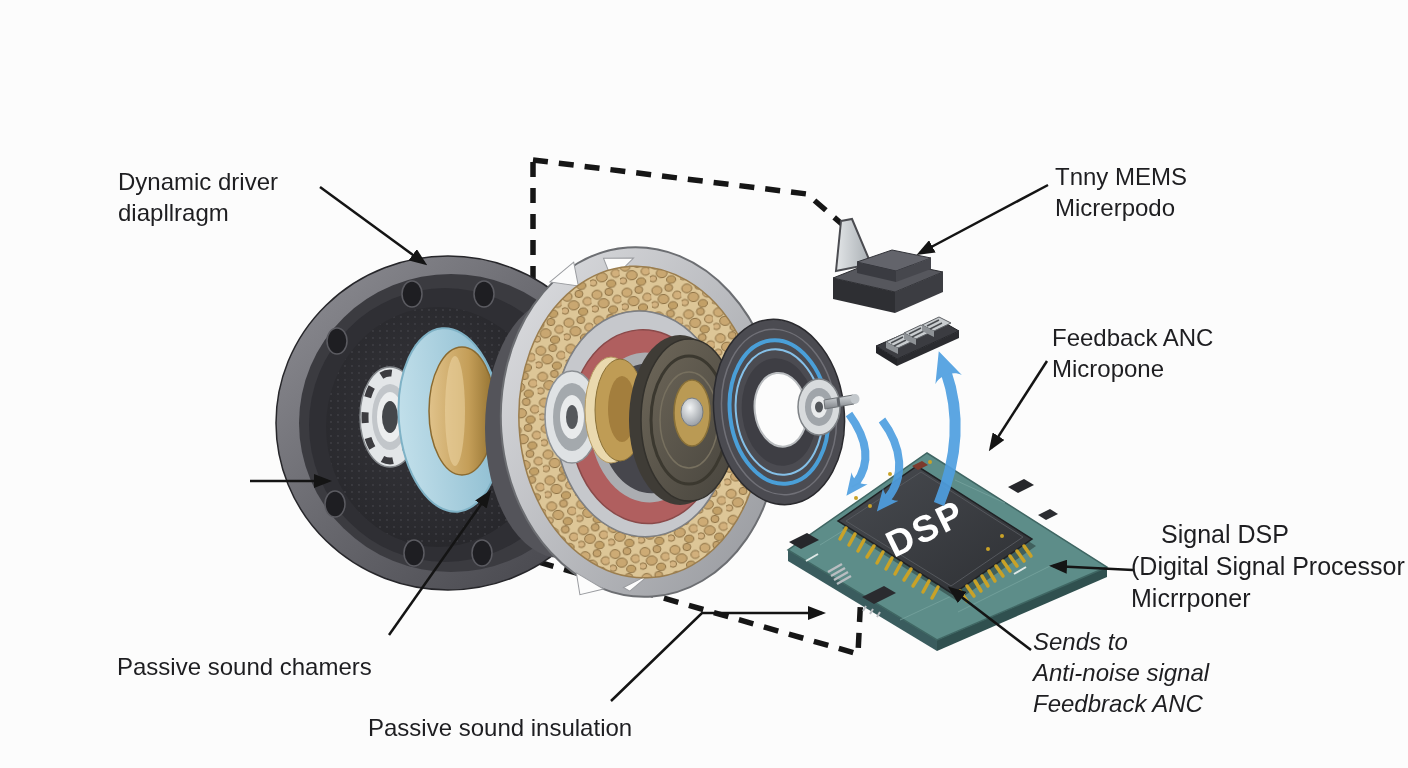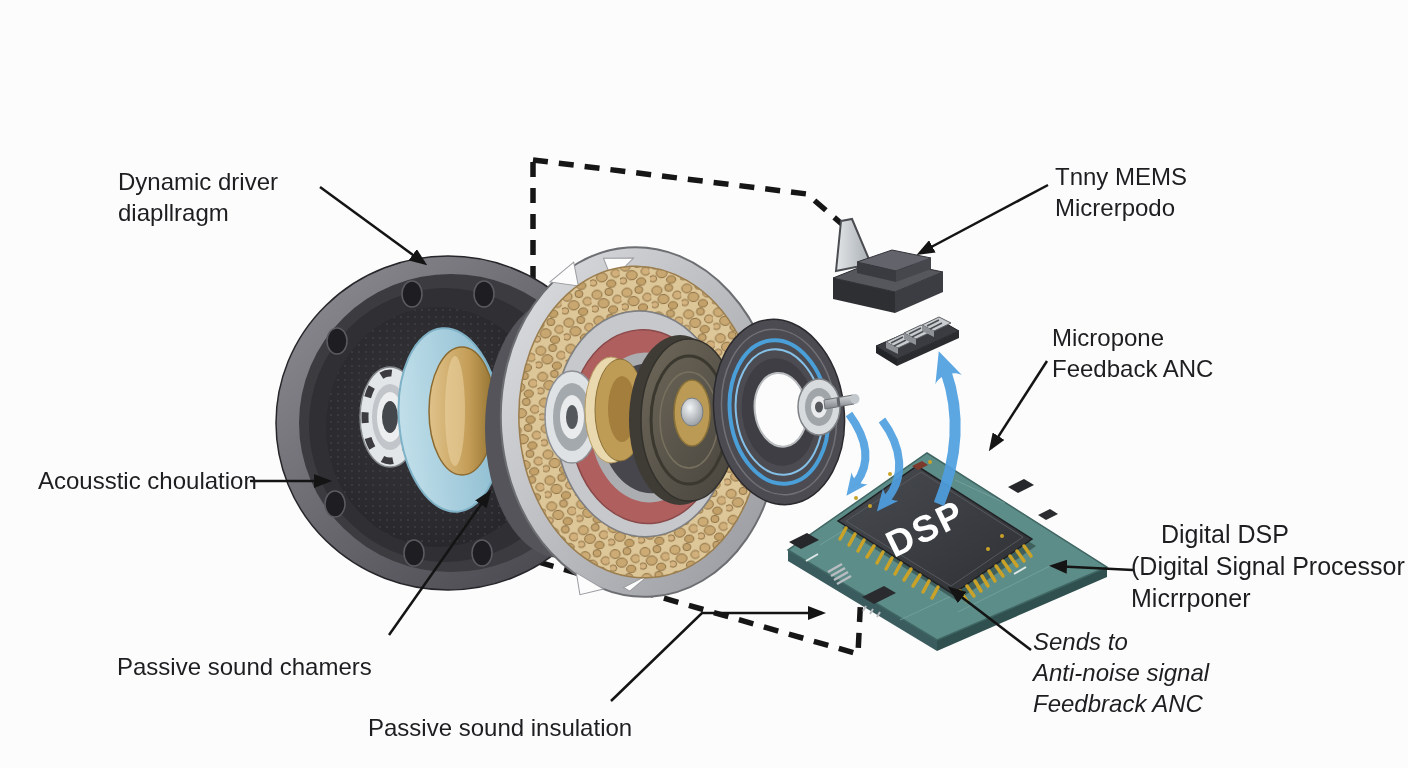--- a/index.html
+++ b/index.html
@@ -305,39 +305,36 @@
   <span class="l">Dynamic driver</span>
   <span class="l">diapllragm</span>
 </div>
 
 <div class="label" style="left:1055px;top:161px;">
   <span class="l">Tnny MEMS</span>
   <span class="l">Micrerpodo</span>
 </div>
 
 <div class="label" style="left:1052px;top:322px;">
+  <span class="l">Feedback ANC</span>
   <span class="l">Micropone</span>
-  <span class="l">Feedback ANC</span>
 </div>
 
 <div class="label dsp" style="left:1131px;top:518px;">
-  <span class="l ind">Digital DSP</span>
+  <span class="l ind">Signal DSP</span>
   <span class="l">(Digital Signal Processor</span>
   <span class="l">Micrrponer</span>
 </div>
 
 <div class="label" style="left:1033px;top:626px;font-style:italic;">
   <span class="l">Sends to</span>
   <span class="l">Anti-noise signal</span>
   <span class="l">Feedbrack ANC</span>
 </div>
 
-<div class="label" style="left:38px;top:465px;">
-  <span class="l">Acousstic choulation</span>
-</div>
 
 <div class="label" style="left:117px;top:651px;">
   <span class="l">Passive sound chamers</span>
 </div>
 
 <div class="label" style="left:368px;top:712px;">
   <span class="l">Passive sound insulation</span>
 </div>
 
 </div>

